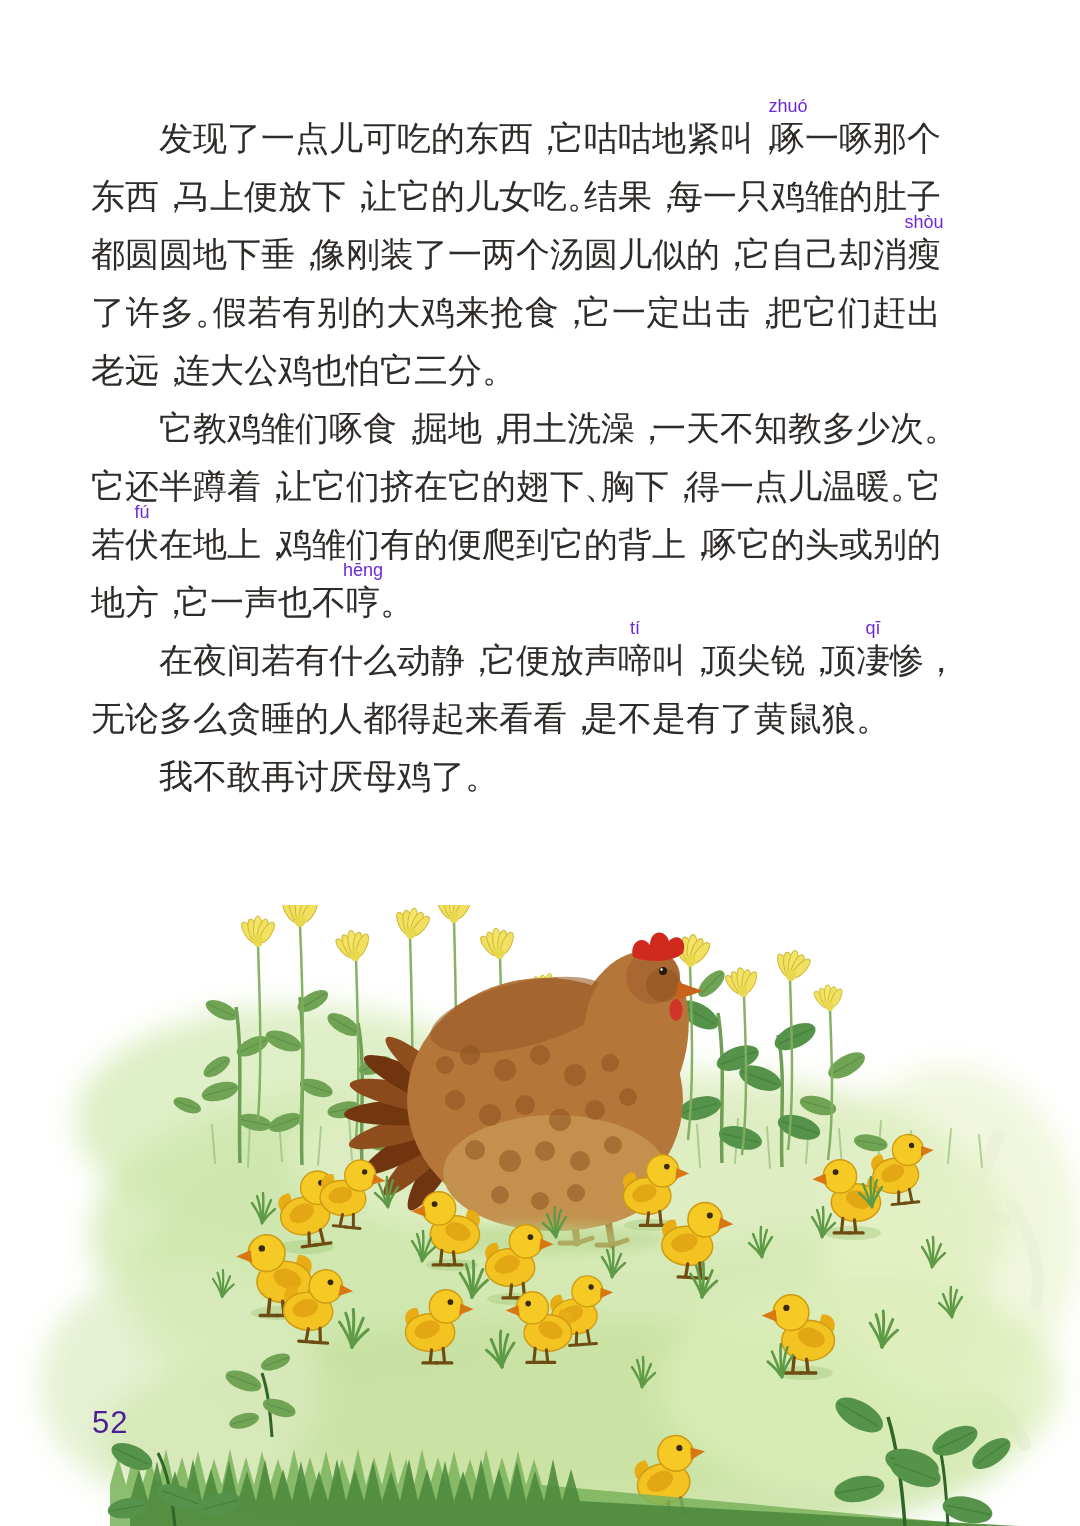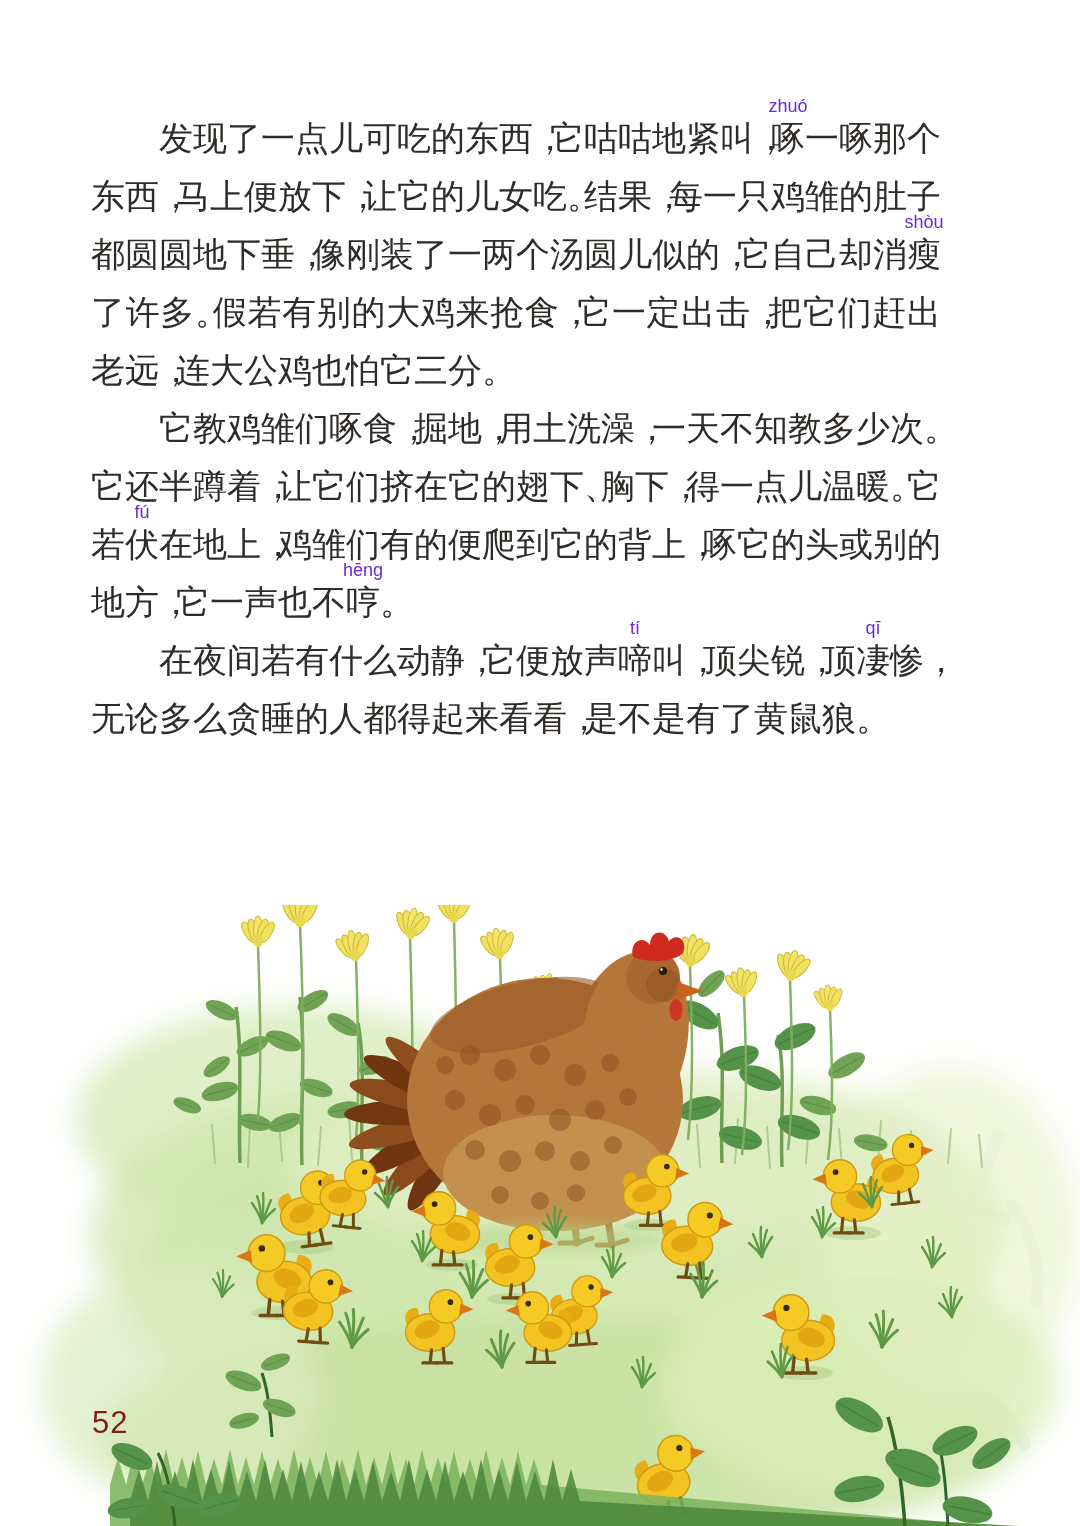--- a/index.html
+++ b/index.html
@@ -26,34 +26,35 @@
   .py{
     position:absolute;top:-23px;left:50%;transform:translateX(-50%);
     font-family:"Liberation Sans", sans-serif;
     font-size:18px;line-height:18px;color:#6d28d9;letter-spacing:0;
     white-space:nowrap;text-indent:0;
   }
   
   .pagenum{
     position:absolute;left:92px;top:1405px;
     font-family:"Liberation Sans", sans-serif;
-    font-size:31px;color:#7f1d1d;letter-spacing:1px;z-index:5;
+    font-size:31px;color:#4c1d95;letter-spacing:1px;z-index:5;
   }
   
   .illus{position:absolute;left:0;top:905px;width:1080px;height:621px;}
 </style>
 </head>
 <body>
 
 <div id="page">
 
   <div class="story">
       <p>发现了一点儿可吃的东西<span class="hw">，</span>它咕咕地紧叫<span class="hw">，</span><span class="anno"><span class="py">zhuó</span>啄</span>一啄那个东西<span class="hw">，</span>马上便放下<span class="hw">，</span>让它的儿女吃<span class="hw">。</span>结果<span class="hw">，</span>每一只鸡雏的肚子都圆圆地下垂<span class="hw">，</span>像刚装了一两个汤圆儿似的<span class="hw">，</span>它自己却消<span class="anno"><span class="py">shòu</span>瘦</span>了许多<span class="hw">。</span>假若有别的大鸡来抢食<span class="hw">，</span>它一定出击<span class="hw">，</span>把它们赶出老远<span class="hw">，</span>连大公鸡也怕它三分<span class="hw">。</span></p>
       <p>它教鸡雏们啄食<span class="hw">，</span>掘地<span class="hw">，</span>用土洗澡<span class="hw">，</span>一天不知教多少次<span class="hw">。</span>它还半蹲着<span class="hw">，</span>让它们挤在它的翅下<span class="hw">、</span>胸下<span class="hw">，</span>得一点儿温暖<span class="hw">。</span>它若<span class="anno"><span class="py">fú</span>伏</span>在地上<span class="hw">，</span>鸡雏们有的便爬到它的背上<span class="hw">，</span>啄它的头或别的地方<span class="hw">，</span>它一声也不<span class="anno"><span class="py">hēng</span>哼</span><span class="hw">。</span></p>
       <p>在夜间若有什么动静<span class="hw">，</span>它便放声<span class="anno"><span class="py">tí</span>啼</span>叫<span class="hw">，</span>顶尖锐<span class="hw">，</span>顶<span class="anno"><span class="py">qī</span>凄</span>惨<span class="hw">，</span>无论多么贪睡的人都得起来看看<span class="hw">，</span>是不是有了黄鼠狼<span class="hw">。</span></p>
+      <p>我不敢再讨厌母鸡了<span class="hw">。</span></p>
     </div>
 
   <div class="pagenum">52</div>
 
   <svg class="illus" viewBox="0 0 1080 621" xmlns="http://www.w3.org/2000/svg">
     <defs>
       <filter id="soft" x="-30%" y="-30%" width="160%" height="160%">
         <feGaussianBlur stdDeviation="14"></feGaussianBlur>
       </filter>
       <filter id="soft2" x="-30%" y="-30%" width="160%" height="160%">

